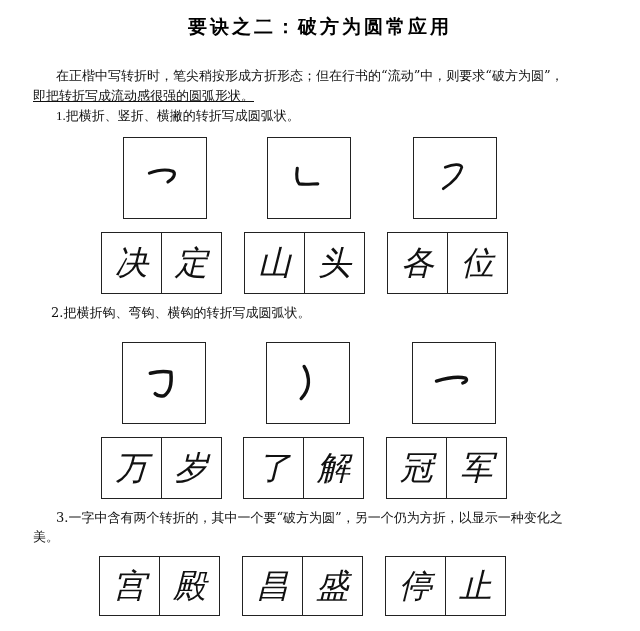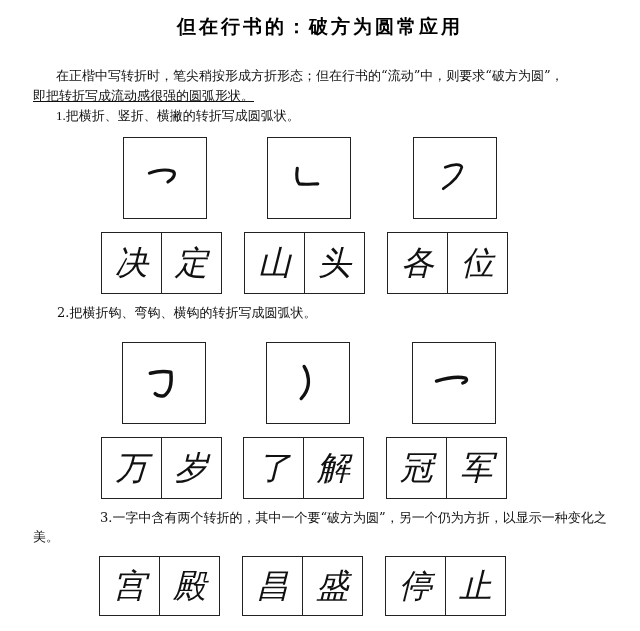--- a/index.html
+++ b/index.html
@@ -71,21 +71,21 @@
     .stroke-glyph {
       fill: none;
       stroke: #111;
       stroke-linecap: round;
       stroke-linejoin: round;
     }
   </style>
 </head>
 <body>
 
-<div class="title">但在行书的：破方为圆常应用</div>
+<div class="title">要诀之二：破方为圆常应用</div>
 
 <div class="para" style="left:56px; top:66px;">在正楷中写转折时，笔尖稍按形成方折形态；但在行书的“流动”中，则要求“破方为圆”，</div>
 <div class="para" style="left:33px; top:86px;text-decoration:underline;">即把转折写成流动感很强的圆弧形状。</div>
 
 <div class="para" style="left:56px; top:106px;font-family:Liberation Serif, serif;">1.把横折、竖折、横撇的转折写成圆弧状。</div>
 
 <div class="box stroke-box" style="left:123px; top:137px;">
   <svg viewBox="0 0 84 82">
     <path class="stroke-glyph" stroke-width="3.2" d="M26 36 C34 33, 44 32, 50 34 C53 36, 52 41, 45 45"></path>
   </svg>
@@ -107,21 +107,21 @@
 </div>
 <div class="box pair" style="left:244px; top:232px;">
   <div class="cell">山</div>
   <div class="cell">头</div>
 </div>
 <div class="box pair" style="left:387px; top:232px;">
   <div class="cell">各</div>
   <div class="cell">位</div>
 </div>
 
-<div class="para" style="left:57px; top:303px;">2.把横折钩、弯钩、横钩的转折写成圆弧状。</div>
+<div class="para" style="left:51px; top:303px;">2.把横折钩、弯钩、横钩的转折写成圆弧状。</div>
 
 <div class="box stroke-box" style="left:122px; top:342px;">
   <svg viewBox="0 0 84 82">
     <path class="stroke-glyph" stroke-width="3.6" d="M28 31 C36 29, 44 29, 49 30 C50 40, 49 50, 42 54 C38 55, 35 54, 33 52"></path>
   </svg>
 </div>
 <div class="box stroke-box" style="left:266px; top:342px;">
   <svg viewBox="0 0 84 82">
     <path class="stroke-glyph" stroke-width="3.4" d="M38 24 C43 32, 44 42, 40 50 C38 54, 36 56, 35 57"></path>
   </svg>
@@ -138,21 +138,21 @@
 </div>
 <div class="box pair" style="left:243px; top:437px;">
   <div class="cell">了</div>
   <div class="cell">解</div>
 </div>
 <div class="box pair" style="left:386px; top:437px;">
   <div class="cell">冠</div>
   <div class="cell">军</div>
 </div>
 
-<div class="para" style="left:56px; top:508px;margin-left:44px;">3.一字中含有两个转折的，其中一个要“破方为圆”，另一个仍为方折，以显示一种变化之</div>
+<div class="para" style="left:56px; top:508px;">3.一字中含有两个转折的，其中一个要“破方为圆”，另一个仍为方折，以显示一种变化之</div>
 <div class="para" style="left:33px; top:527px;">美。</div>
 
 <div class="box pair" style="left:99px; top:556px; height:60px;">
   <div class="cell">宫</div>
   <div class="cell">殿</div>
 </div>
 <div class="box pair" style="left:242px; top:556px; height:60px;">
   <div class="cell">昌</div>
   <div class="cell">盛</div>
 </div>

